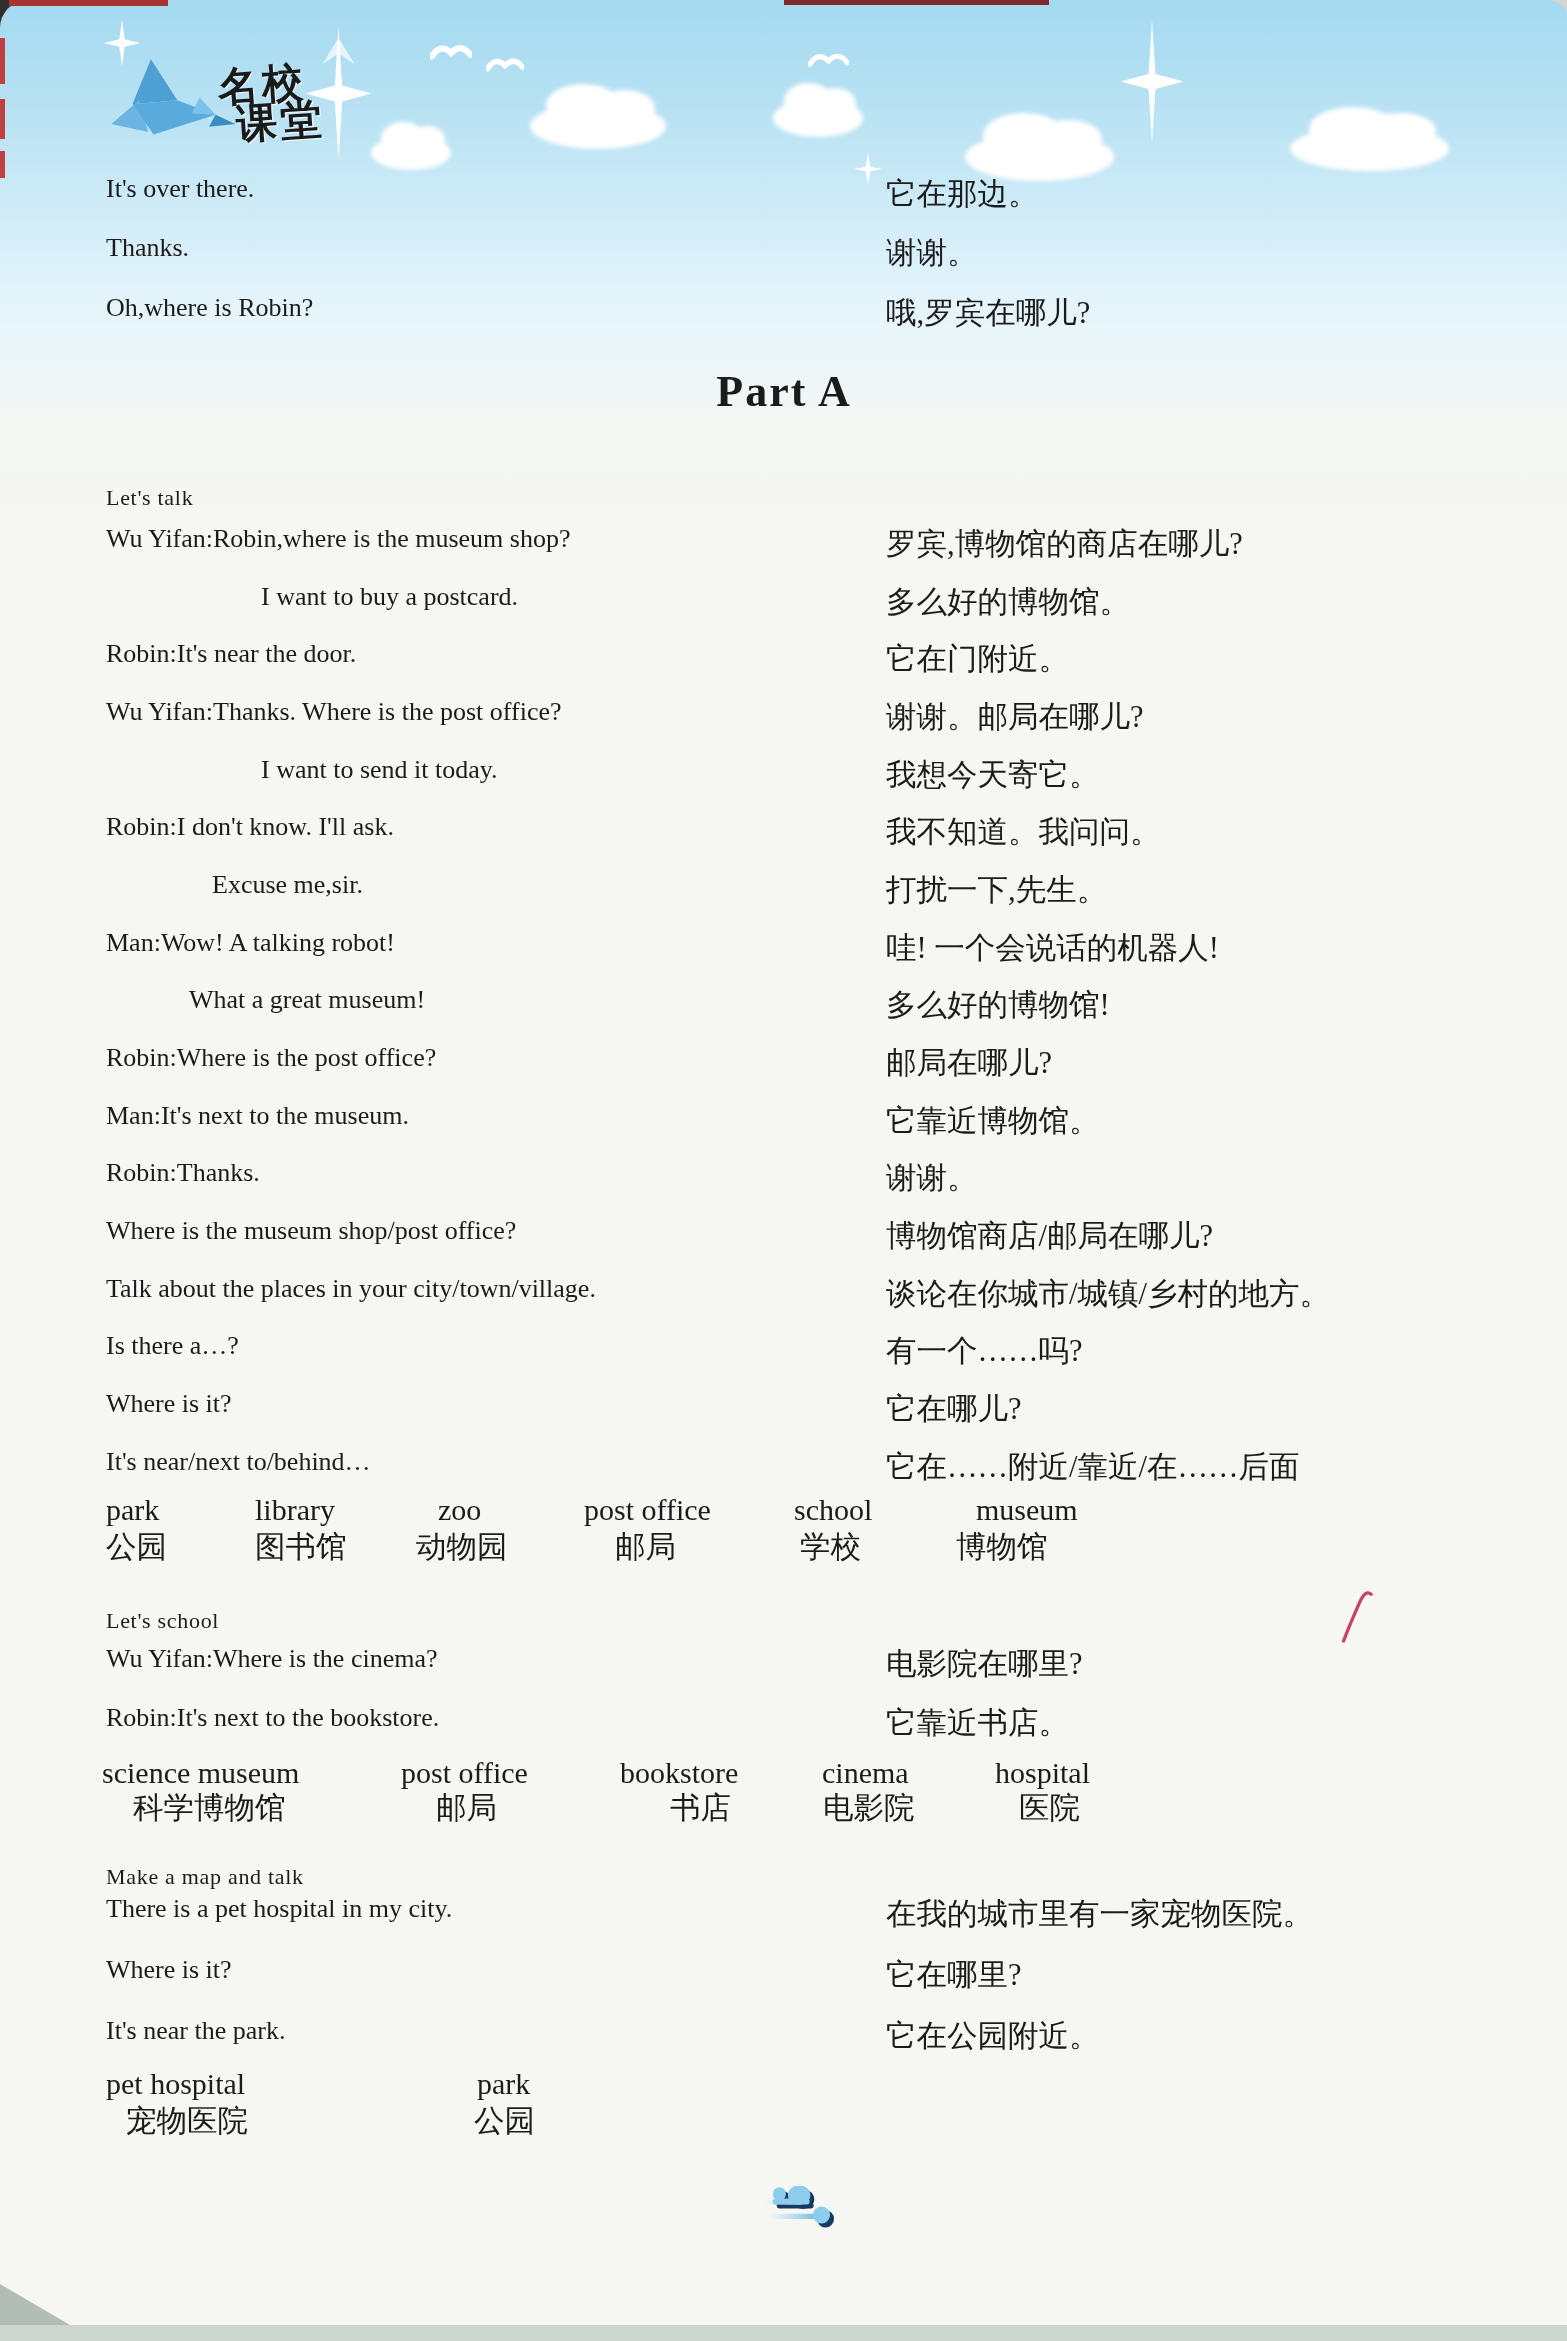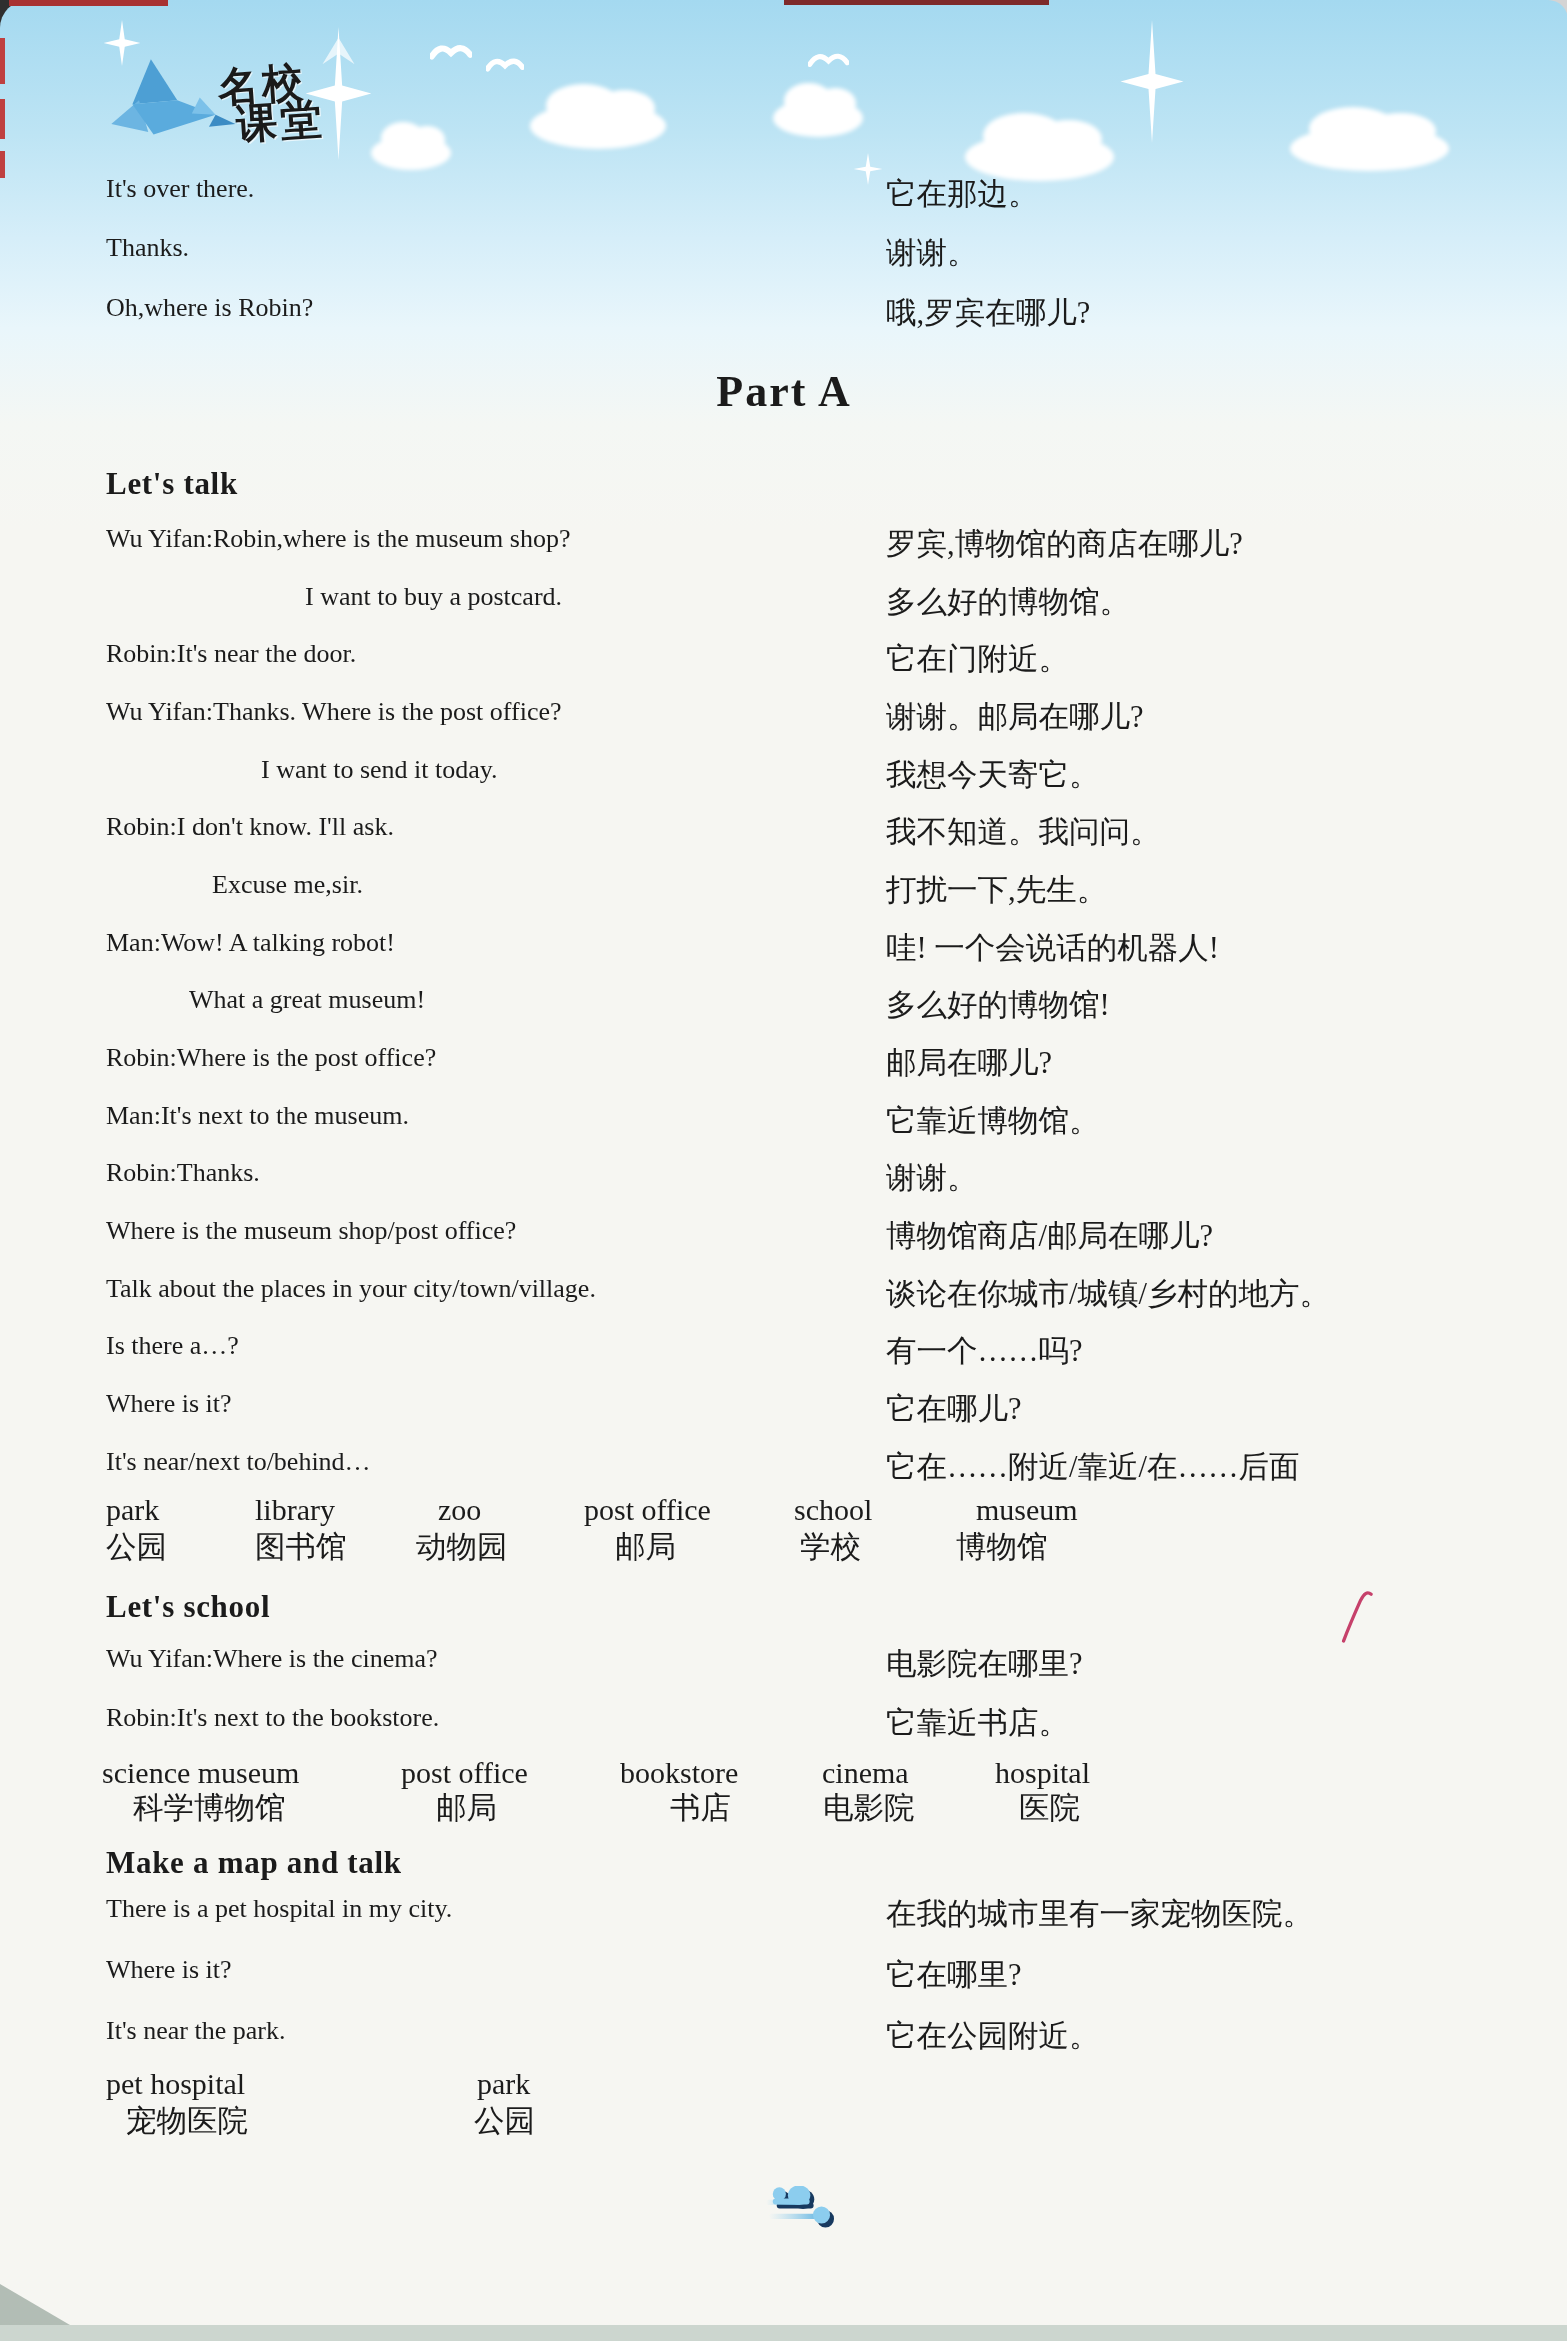--- a/index.html
+++ b/index.html
@@ -33,21 +33,21 @@
     font-family:"Liberation Sans","DejaVu Sans",sans-serif;
     font-weight:800;color:#1a1a1a;transform:rotate(-4deg);
     line-height:1.0;
   }
   .brand .l1{display:block;font-size:41px;letter-spacing:3.3px;text-shadow:1.3px 1.3px 0 rgba(255,255,255,.65);}
   .brand .l2{display:block;font-size:41px;letter-spacing:3.3px;margin-left:16px;margin-top:-2.7px;text-shadow:1.3px 1.3px 0 rgba(255,255,255,.65);}
   
   .row{position:absolute;left:0;width:100%;height:41px;}
   .en{position:absolute;left:106px;white-space:nowrap;font-size:26px;}
   .zh{position:absolute;left:886px;white-space:nowrap;font-size:30.5px;}
-  .heading{position:absolute;left:106px;white-space:nowrap;font-size:31px;font-weight:bold;letter-spacing:0.7px;}
+  .heading{position:absolute;left:106px;white-space:nowrap;font-size:22px;font-weight:normal;letter-spacing:0.7px;margin-top:19px;}
   .part-title{
     position:absolute;top:366px;left:0;width:100%;text-align:center;
     font-size:44px;font-weight:bold;letter-spacing:2px;
   }
   .vocab{position:absolute;white-space:nowrap;font-size:30px;}
   .vocab.cjk{font-size:30.5px;}
   
   .red-strip{position:absolute;background:#a83232;}
   .red-dash{position:absolute;left:0;width:5.3px;background:#bf4040;}
   .pen-mark{position:absolute;left:1338px;top:1589px;}
@@ -132,21 +132,21 @@
 
   <div class="part-title">Part A</div>
 
   <div class="heading" style="top:466px;">Let's talk</div>
 
   <div class="row" style="top:524px;">
     <span class="en">Wu Yifan:Robin,where is the museum shop?</span>
     <span class="zh">罗宾,博物馆的商店在哪儿?</span>
   </div>
   <div class="row" style="top:582px;">
-    <span class="en" style="left:261px;margin-left:44px;">I want to buy a postcard.</span>
+    <span class="en" style="left:261px;">I want to buy a postcard.</span>
     <span class="zh">多么好的博物馆。</span>
   </div>
   <div class="row" style="top:639px;">
     <span class="en">Robin:It's near the door.</span>
     <span class="zh">它在门附近。</span>
   </div>
   <div class="row" style="top:697px;">
     <span class="en">Wu Yifan:Thanks. Where is the post office?</span>
     <span class="zh">谢谢。邮局在哪儿?</span>
   </div>

